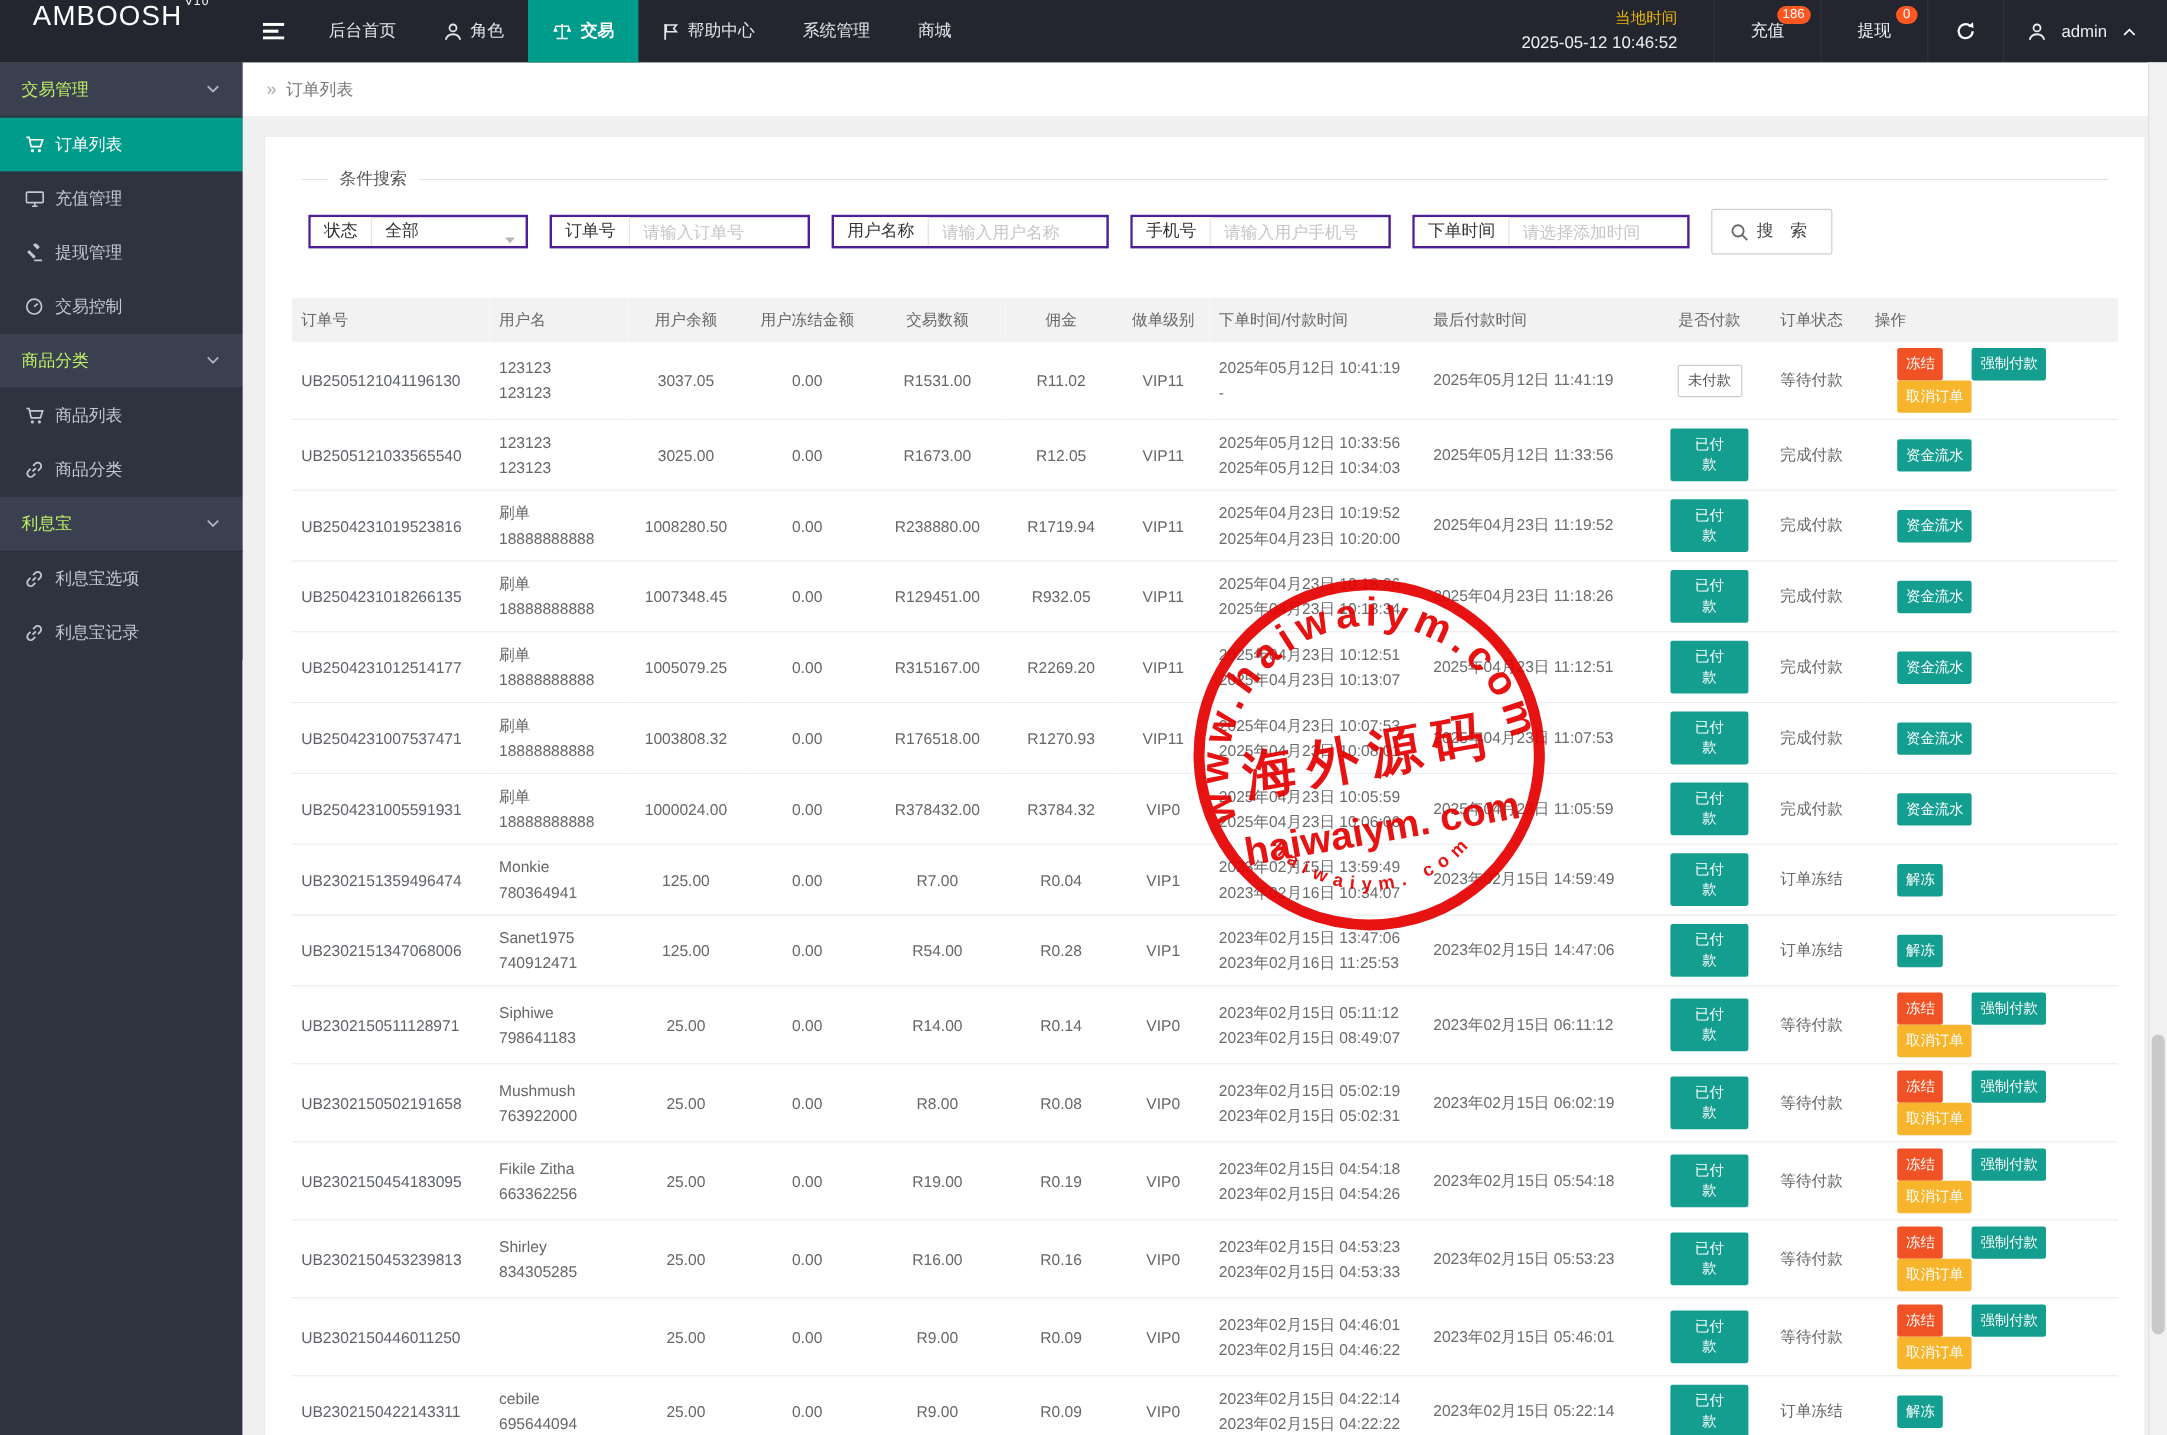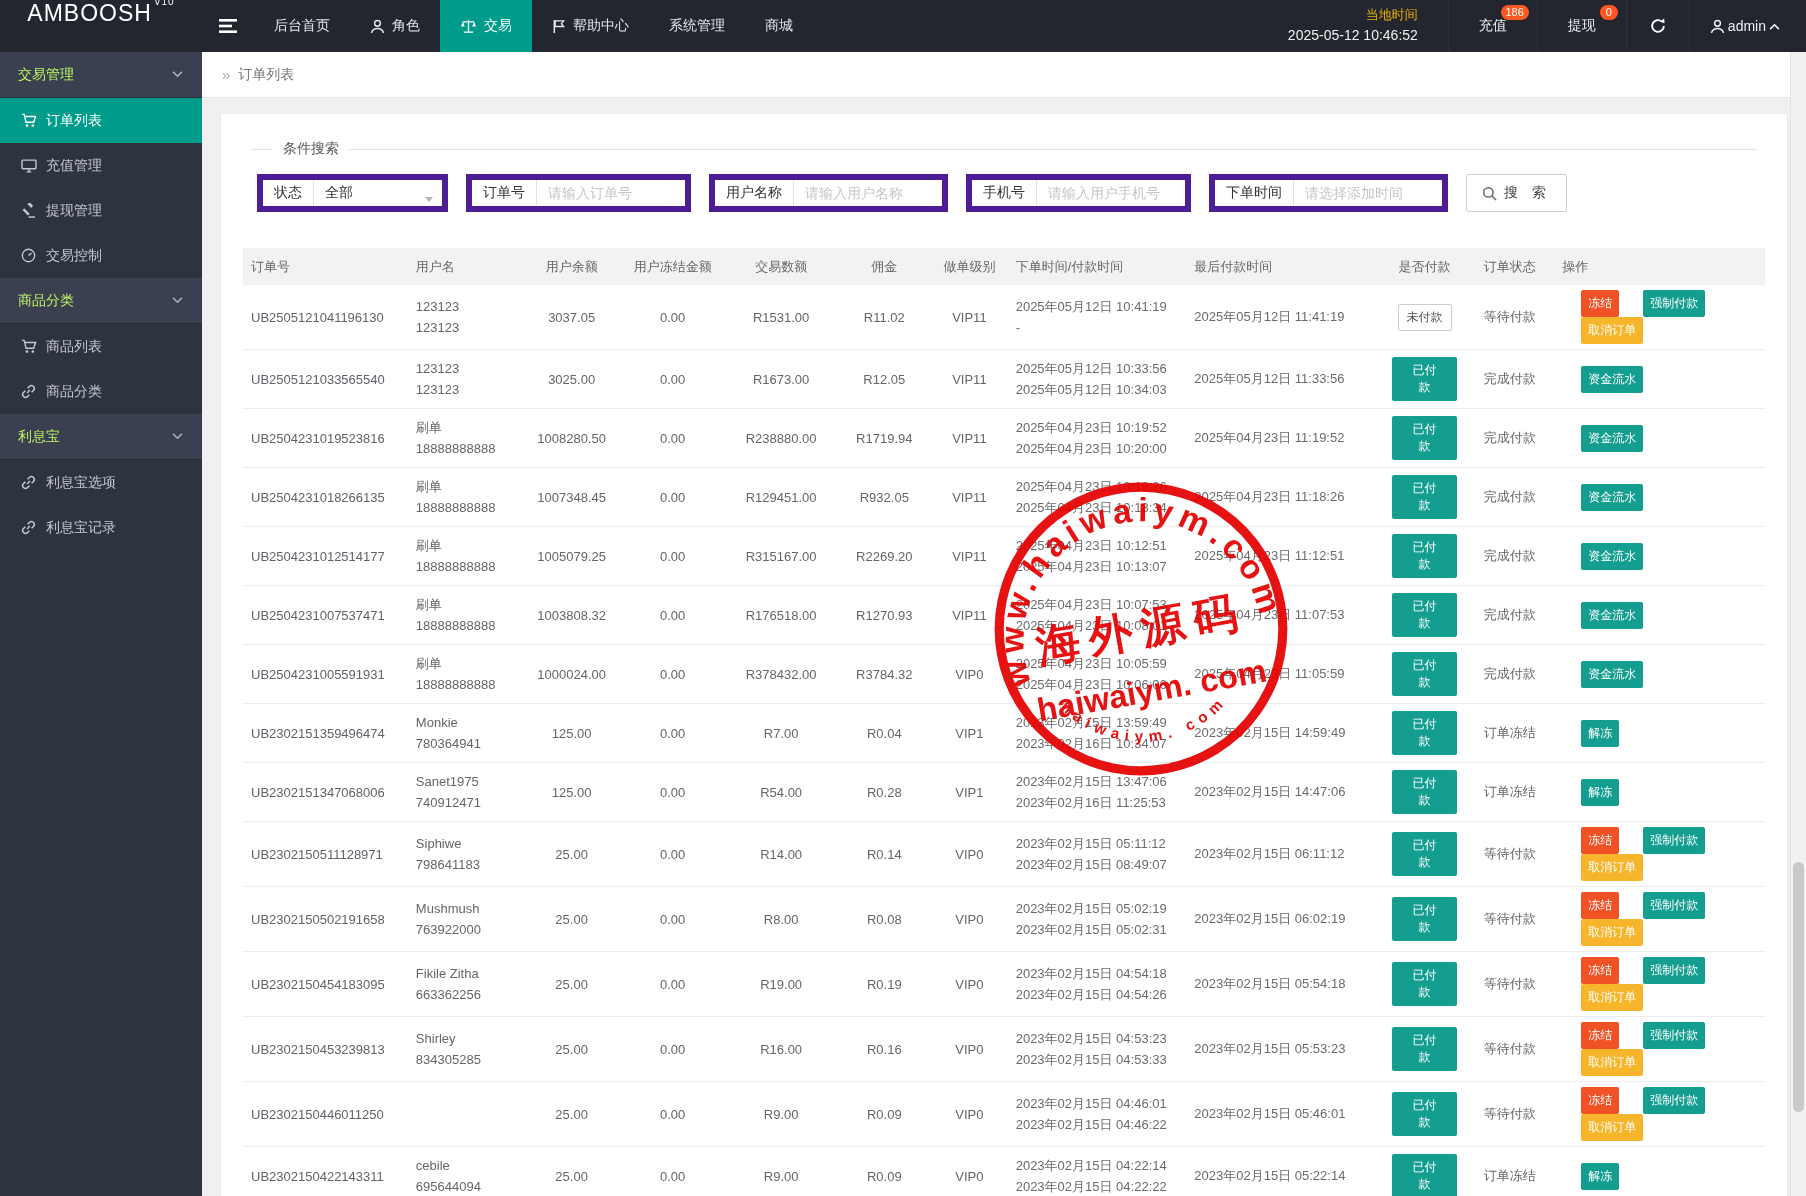--- a/index.html
+++ b/index.html
@@ -6,49 +6,49 @@
   html,body { width:1806px; height:1196px; overflow:hidden; }
   body { font-family:"Liberation Sans","DejaVu Sans",sans-serif; background:#f0f0f0; position:relative; }
 
   
   .header { position:absolute; top:0; left:0; right:0; height:52px; background:#23262e; display:flex; align-items:stretch; z-index:40; }
   .logo { width:202px; display:flex; align-items:flex-start; justify-content:center; color:#fff; font-size:23px; letter-spacing:1px; font-weight:400; }
   .logo sup { font-size:10px; margin-left:2px; transform:translateY(-4px); }
   .hamburger { width:52px; display:flex; align-items:center; justify-content:center; cursor:pointer; }
   .nav { display:flex; align-items:stretch; }
   .nav-item { display:flex; align-items:center; gap:7px; padding:0 20px; color:#e3e5e8; font-size:14px; cursor:pointer; }
-  .nav-item.active { background:#009c8b; color:#fff; }
+  .nav-item.active { background:#009c8b; color:#fff;font-weight:bold; }
   .header-right { margin-left:auto; display:flex; align-items:stretch; }
   .time-block { display:flex; flex-direction:column; justify-content:center; text-align:center; color:#f0f0f0; font-size:13px; line-height:1.55; padding:0 30px; }
   .time-label { font-size:13px; color:#eab308;text-align:right; }
   .time-value { font-size:14px; }
   .hbtn { position:relative; display:flex; align-items:center; padding:0 30px; color:#eceff1; font-size:14px; cursor:pointer; border-left:1px solid rgba(255,255,255,.06); }
   .hbtn .cbadge { position:absolute; top:5px; right:8px; min-width:18px; text-align:center; background:#ff5722; color:#fff; font-size:11px; line-height:15px; border-radius:9px; padding:0 5px; }
   .refresh-btn { padding:0 22px; }
-  .admin-box { display:flex; align-items:center; gap:3px; padding:0 26px 0 20px; color:#eceff1; font-size:14px; cursor:pointer; border-left:1px solid rgba(255,255,255,.06); }
+  .admin-box { display:flex; align-items:center; gap:13px; padding:0 26px 0 20px; color:#eceff1; font-size:14px; cursor:pointer; border-left:1px solid rgba(255,255,255,.06); }
 
   
   .sidebar { position:absolute; top:52px; left:0; bottom:0; width:202px; background:#2e3340; z-index:30; }
   .side-group { height:46px; display:flex; align-items:center; justify-content:space-between; padding:0 16px 0 18px; color:#bef264; font-size:14px; background:#3a4050; cursor:pointer; border-bottom:1px solid #272c37; }
   .side-item { height:45px; display:flex; align-items:center; gap:9px; padding:0 14px 0 20px; color:#c3c7cf; font-size:14px; background:#2e3340; cursor:pointer; }
   .side-item.active { background:#009c8b; color:#fff; }
   .side-item .ico, .side-group .ico { display:inline-flex; width:17px; justify-content:center; }
 
   
   .main { position:absolute; left:202px; top:52px; right:0; bottom:0; }
   .breadcrumb-bar { height:46px; background:#fff; border-bottom:1px solid #e9e9e9; display:flex; align-items:center; gap:8px; padding:0 20px; color:#777; font-size:14px; }
   .crumb-sep { color:#a7a7a7; font-size:15px; }
   .content { position:absolute; top:47px; left:0; right:0; bottom:0; background:#f0f0f0; padding:14px 18px 0 18px; overflow:hidden; }
   .card { background:#fff; height:1200px; border:1px solid #ececec; padding:18px 22px 0 22px; }
 
   
   fieldset.search-fs { border:none; border-top:1px solid #e4e4e4; margin:8px 8px 0 8px; padding:16px 0 22px 0; }
   fieldset.search-fs legend { padding:0 10px; margin-left:22px; color:#555; font-size:14px; }
   .filters { display:flex; align-items:center; gap:18px; padding-left:6px; }
-  .igroup { display:flex; align-items:stretch; height:38px; border:6px solid #4c1d95; background:#fff; }
+  .igroup { display:flex; align-items:stretch; height:28px; border:2px solid #4c1d95; background:#fff; }
   .ilabel { display:flex; align-items:center; padding:0 11px; font-size:14px; color:#333; border-right:1px solid #e3e3e3; background:#fff; white-space:nowrap; }
   .select-ctl { position:relative; width:128px; display:flex; align-items:center; padding:0 26px 0 11px; font-size:14px; color:#333; cursor:pointer; }
   .caret-down { position:absolute; right:9px; top:17px; width:0; height:0; border-top:5px solid #b6b6b6; border-left:4px solid transparent; border-right:4px solid transparent; }
   .iinput { border:none; outline:none; padding:0 11px; font-size:14px; width:148px; color:#333; background:transparent; }
   .iinput::placeholder { color:#c6c6c6; }
   .search-btn { height:38px; border:1px solid #cfcfcf; background:#fff; display:flex; align-items:center; gap:7px; padding:0 15px; font-size:14px; color:#444; letter-spacing:5px; cursor:pointer; border-radius:2px; }
 
   
   .table-wrap { margin-top:14px; }
   table { width:100%; border-collapse:collapse; table-layout:fixed; }

